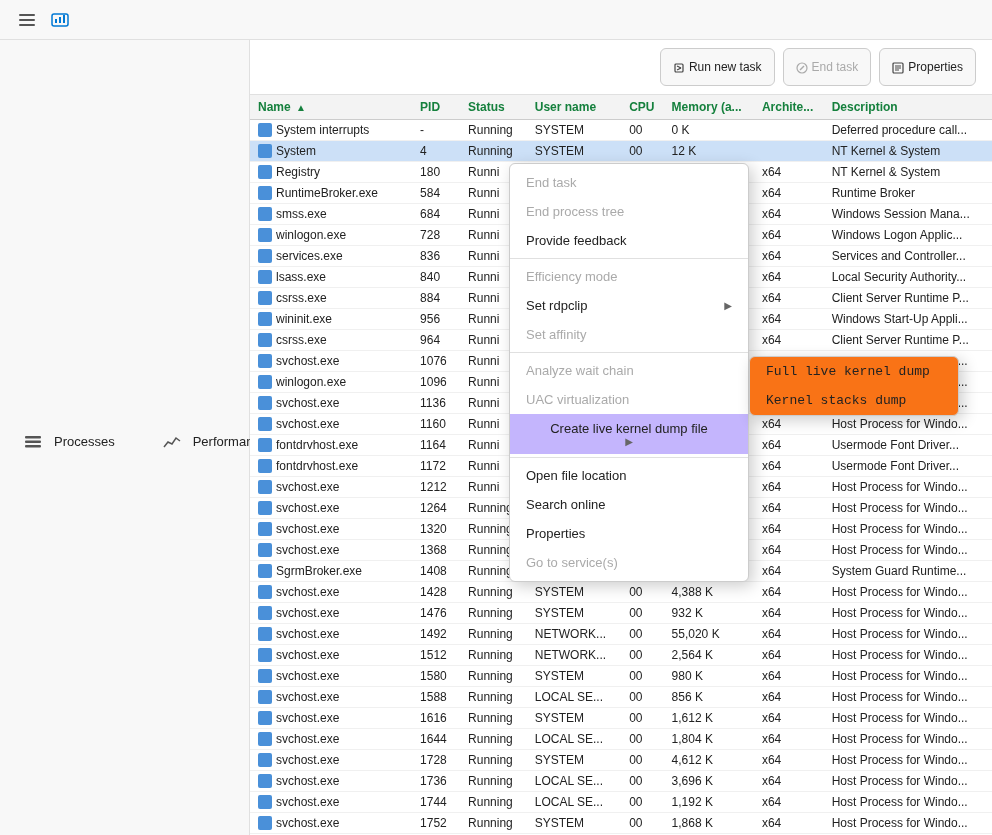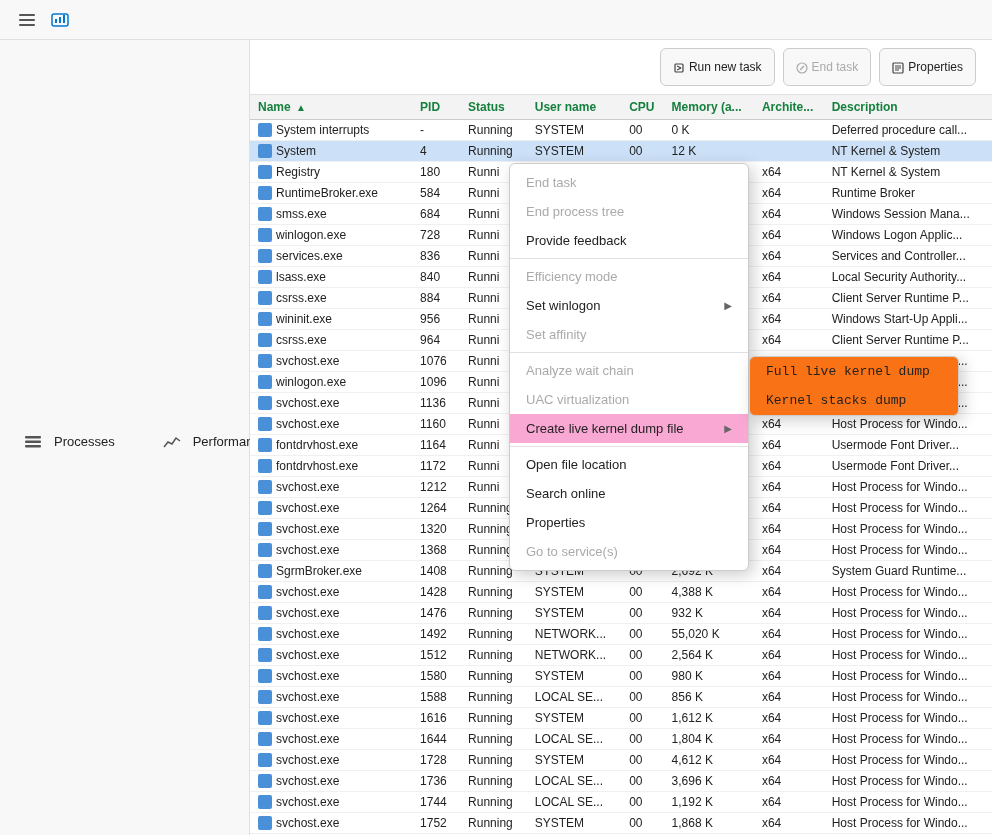--- a/index.html
+++ b/index.html
@@ -874,34 +874,34 @@
       <span>End process tree</span>
     </div>
   <div class="ctx-item">
       <span>Provide feedback</span>
     </div>
   <div class="ctx-separator"></div>
   <div class="ctx-item disabled">
       <span>Efficiency mode</span>
     </div>
   <div class="ctx-item">
-    <span>Set winlogon</span>
+    <span>Set rdpclip</span>
     <span class="ctx-arrow">▶</span>
   </div>
   <div class="ctx-item disabled">
       <span>Set affinity</span>
     </div>
   <div class="ctx-separator"></div>
   <div class="ctx-item disabled">
       <span>Analyze wait chain</span>
     </div>
   <div class="ctx-item disabled">
       <span>UAC virtualization</span>
     </div>
-  <div class="ctx-item" style="background:#f9a8d4;">
+  <div class="ctx-item" style="background:#c4b5fd;flex-direction:column;">
     <span>Create live kernel dump file</span>
     <span class="ctx-arrow">▶</span>
   </div>
   <div class="ctx-separator"></div>
   <div class="ctx-item">
       <span>Open file location</span>
     </div>
   <div class="ctx-item">
       <span>Search online</span>
     </div>

